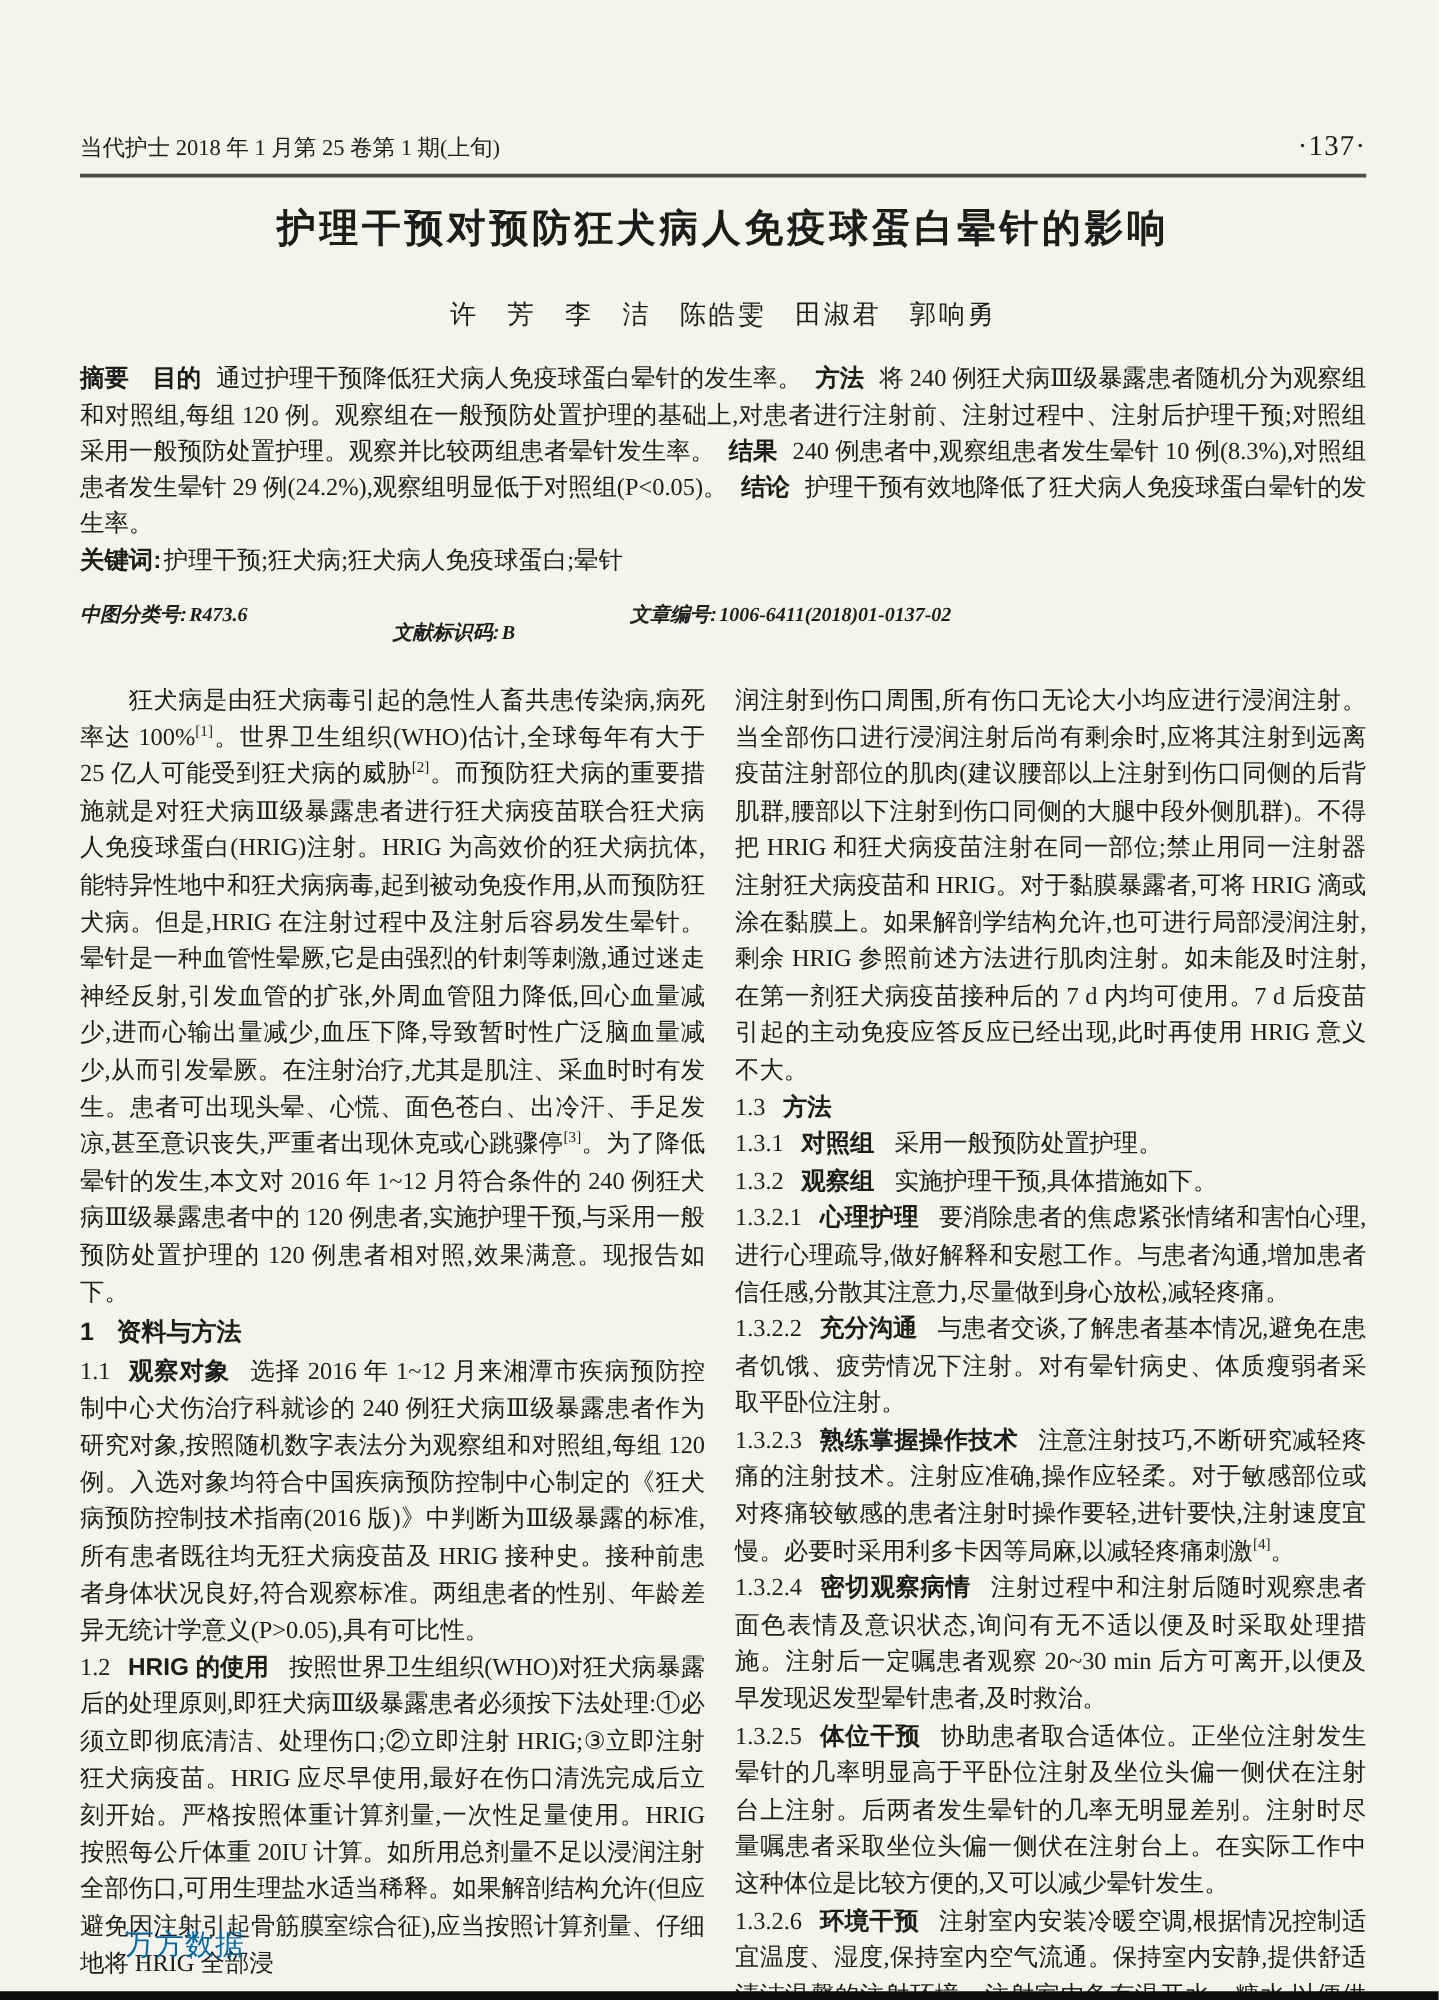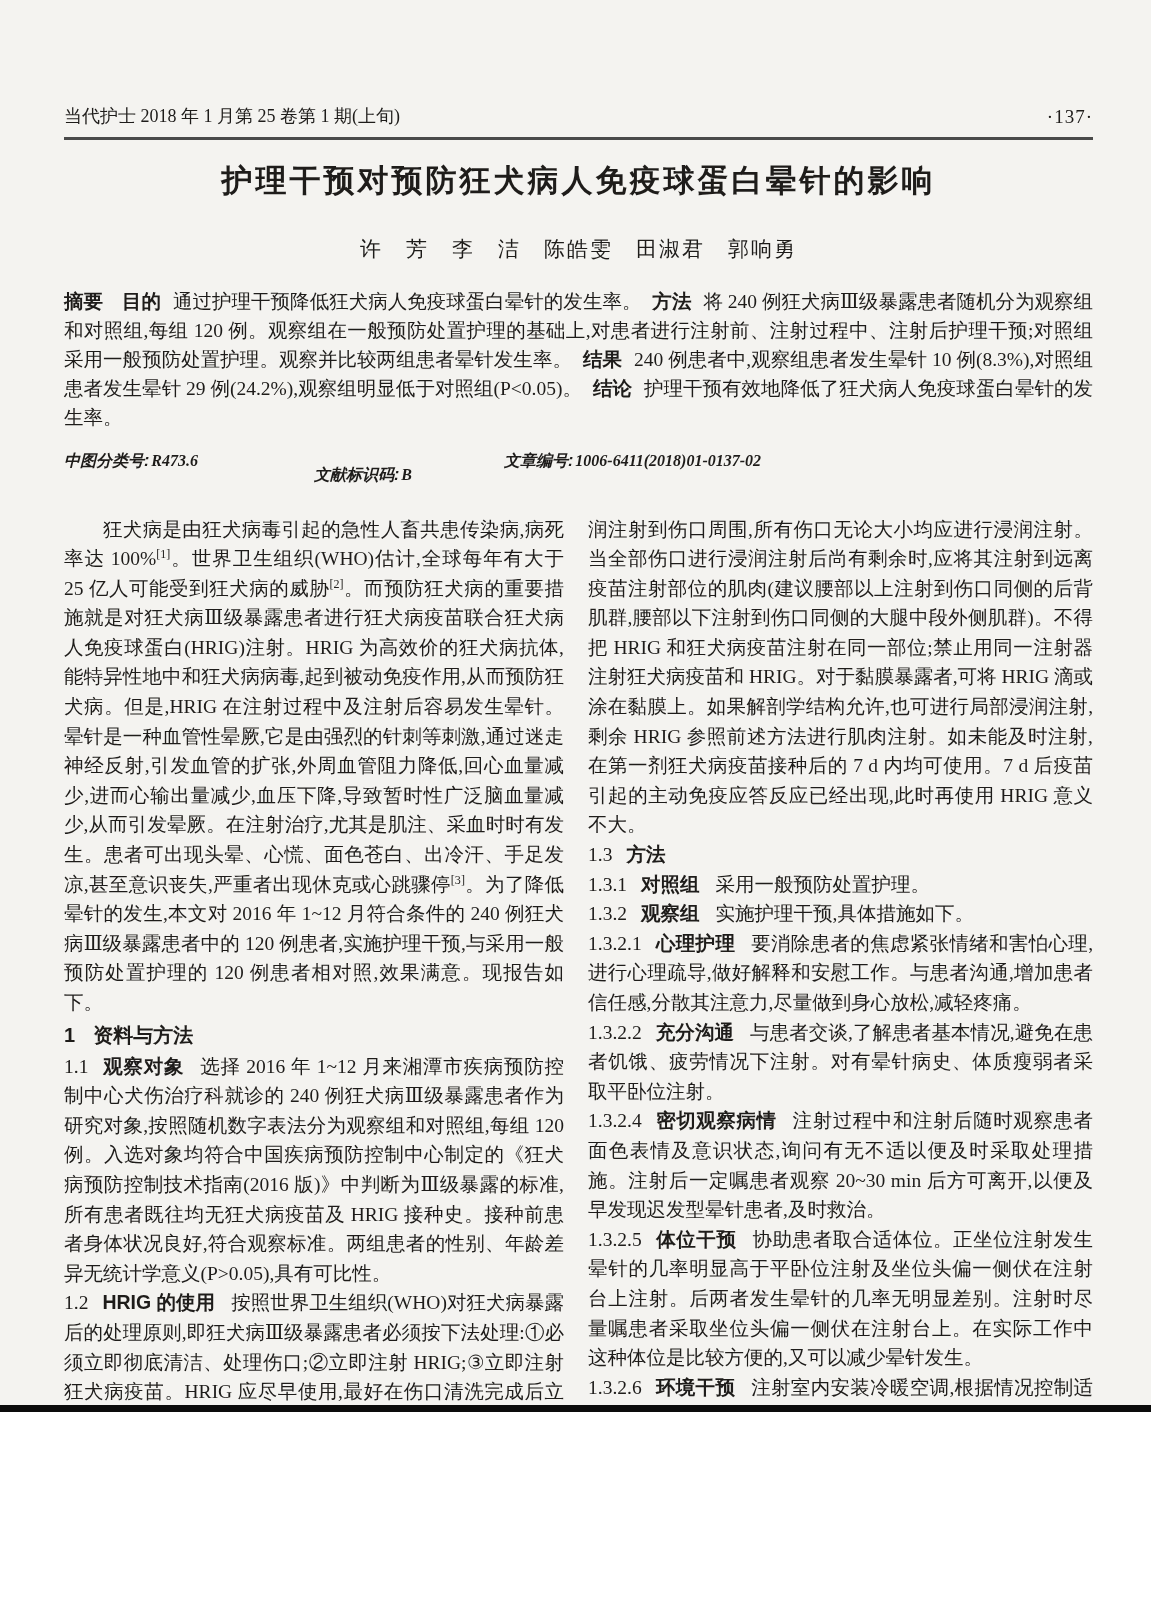--- a/index.html
+++ b/index.html
@@ -1,33 +1,33 @@
 <!DOCTYPE html>
 <html><head>
 <meta charset="utf-8">
 <style>
   html,body{margin:0;padding:0;}
   .page{
     position:relative;
-    width:1151px;height:1412px;
+    width:1151px;height:1600px;
     background:#f4f3f0;
     overflow:hidden;
     color:#1e1c1a;
     font-family:"Liberation Serif","DejaVu Serif",serif;
   }
   .content{padding:104px 58px 0 64px;}
 
   
   .running-head{
     display:flex;justify-content:space-between;align-items:flex-end;
     font-size:18px;
     padding-bottom:9px;
     border-bottom:3px solid #4a4a4a;
   }
-  .running-head .pageno{font-size:19px;letter-spacing:1px;}
+  .running-head .pageno{font-size:23px;letter-spacing:1px;}
 
   
   .article-title{
     margin-top:20px;
     text-align:center;
     font-family:"Liberation Sans","DejaVu Sans",sans-serif;
     font-weight:bold;font-size:31px;letter-spacing:3px;
   }
   .article-authors{
     margin-top:33px;text-align:center;
@@ -112,20 +112,23 @@
     <div class="article-authors">许　芳　李　洁　陈皓雯　田淑君　郭响勇</div>
 
     <div class="abstract">
       <span class="blabel">摘要</span>
       <span class="blabel tight">目的</span><span class="seg">通过护理干预降低狂犬病人免疫球蛋白晕针的发生率。</span>
       <span class="blabel tight">方法</span><span class="seg">将 240 例狂犬病Ⅲ级暴露患者随机分为观察组和对照组,每组 120 例。观察组在一般预防处置护理的基础上,对患者进行注射前、注射过程中、注射后护理干预;对照组采用一般预防处置护理。观察并比较两组患者晕针发生率。</span>
       <span class="blabel tight">结果</span><span class="seg">240 例患者中,观察组患者发生晕针 10 例(8.3%),对照组患者发生晕针 29 例(24.2%),观察组明显低于对照组(P&lt;0.05)。</span>
       <span class="blabel tight">结论</span><span class="seg">护理干预有效地降低了狂犬病人免疫球蛋白晕针的发生率。</span>
     </div>
 
+    <div class="kw-line">
+      <span class="blabel">关键词:</span><span>护理干预;狂犬病;狂犬病人免疫球蛋白;晕针</span>
+    </div>
 
     <div class="meta-line">
       <span class="pair1"><span class="blabel" style="margin-right:2px">中图分类号:</span><span class="mval">R473.6</span></span>
       <span class="pair2"><span class="blabel" style="margin-right:2px">文献标识码:</span><span class="mval">B</span></span>
       <span><span class="blabel" style="margin-right:2px">文章编号:</span><span class="mval">1006-6411(2018)01-0137-02</span></span>
     </div>
 
     <div class="columns">
 
       <div class="col-left">
@@ -167,20 +170,23 @@
         </p>
 
         <p class="bp">
           <span class="pnum">1.3.2.1</span><span class="ptitle">心理护理</span><span>要消除患者的焦虑紧张情绪和害怕心理,进行心理疏导,做好解释和安慰工作。与患者沟通,增加患者信任感,分散其注意力,尽量做到身心放松,减轻疼痛。</span>
         </p>
 
         <p class="bp">
           <span class="pnum">1.3.2.2</span><span class="ptitle">充分沟通</span><span>与患者交谈,了解患者基本情况,避免在患者饥饿、疲劳情况下注射。对有晕针病史、体质瘦弱者采取平卧位注射。</span>
         </p>
 
+        <p class="bp">
+          <span class="pnum">1.3.2.3</span><span class="ptitle">熟练掌握操作技术</span><span class="refs">注意注射技巧,不断研究减轻疼痛的注射技术。注射应准确,操作应轻柔。对于敏感部位或对疼痛较敏感的患者注射时操作要轻,进针要快,注射速度宜慢。必要时采用利多卡因等局麻,以减轻疼痛刺激<sup>[4]</sup>。</span>
+        </p>
 
         <p class="bp">
           <span class="pnum">1.3.2.4</span><span class="ptitle">密切观察病情</span><span>注射过程中和注射后随时观察患者面色表情及意识状态,询问有无不适以便及时采取处理措施。注射后一定嘱患者观察 20~30 min 后方可离开,以便及早发现迟发型晕针患者,及时救治。</span>
         </p>
 
         <p class="bp">
           <span class="pnum">1.3.2.5</span><span class="ptitle">体位干预</span><span>协助患者取合适体位。正坐位注射发生晕针的几率明显高于平卧位注射及坐位头偏一侧伏在注射台上注射。后两者发生晕针的几率无明显差别。注射时尽量嘱患者采取坐位头偏一侧伏在注射台上。在实际工作中这种体位是比较方便的,又可以减少晕针发生。</span>
         </p>
 
         <p class="bp">

